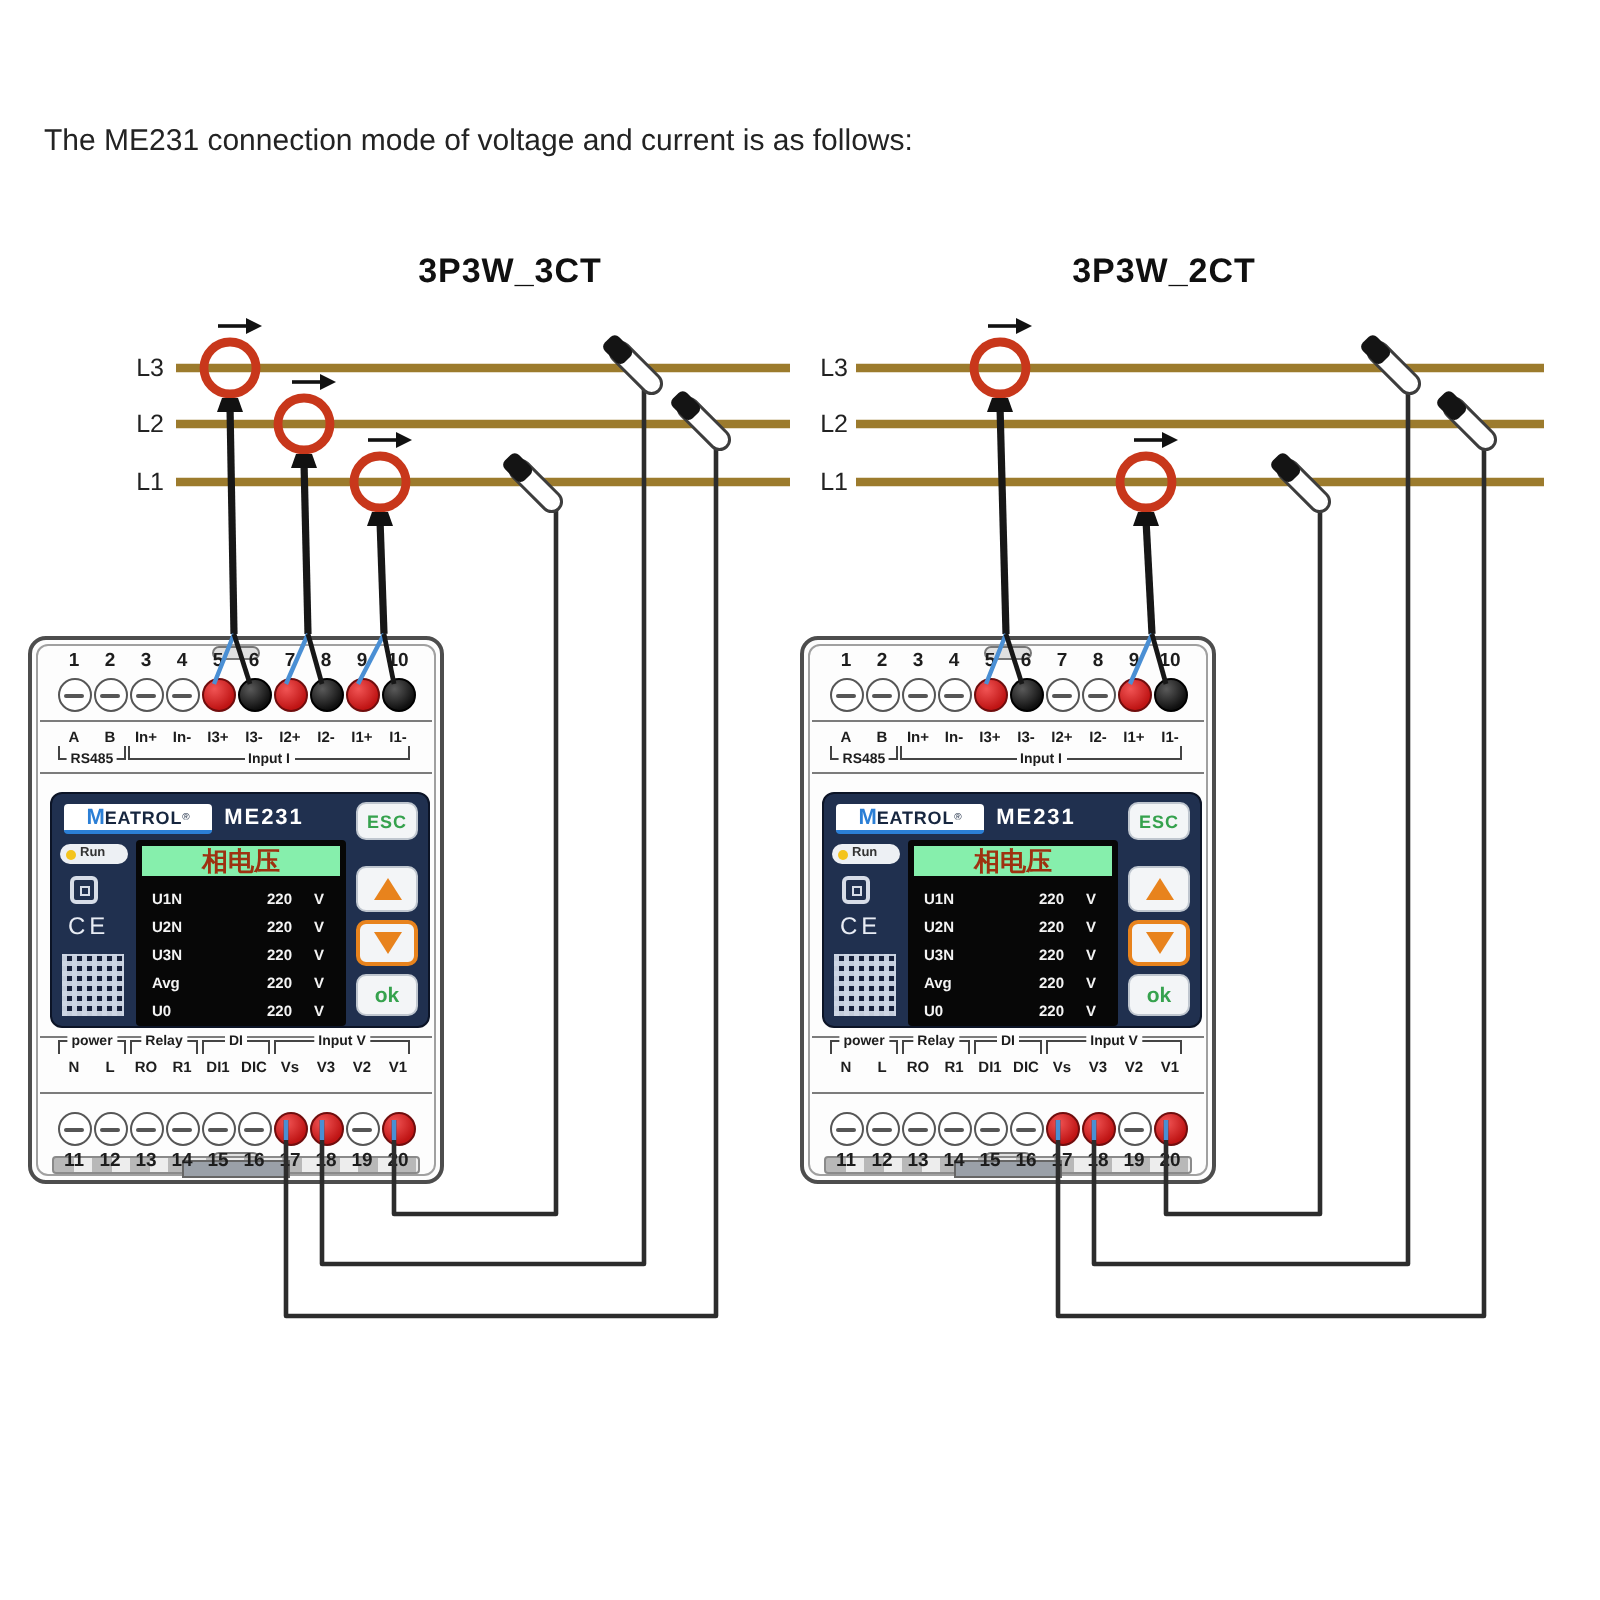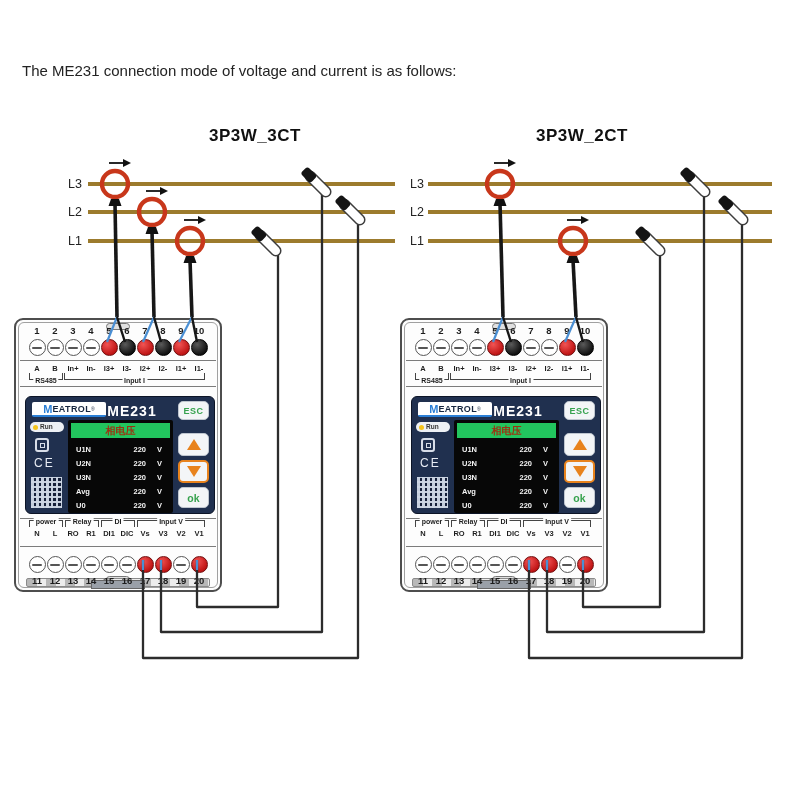--- a/index.html
+++ b/index.html
@@ -69,21 +69,21 @@
 
   
   .face{position:absolute;left:9px;top:76px;width:190px;height:118px;background:#20304f;
         border-radius:6px;border:1px solid #0c1426;box-sizing:border-box}
   .logo{position:absolute;left:6px;top:5px;width:74px;height:15px;background:#fff;border-radius:2px;
         display:flex;align-items:center;justify-content:center;border-bottom:2px solid #2b7fd6;box-sizing:border-box}
   .logo .m{color:#2b7fd6;font-size:11px;font-weight:bold}
   .logo .rest{color:#16263f;font-size:9px;font-weight:bold;letter-spacing:.4px}
   .logo .reg{color:#16263f;font-size:5px;vertical-align:super}
   .model{position:absolute;left:80px;top:6px;width:52px;text-align:center;color:#fff;
-         font-size:14px;font-weight:bold;letter-spacing:1px}
+         font-size:11px;font-weight:bold;letter-spacing:1px}
   .btn{position:absolute;left:152px;width:31px;background:#f3f5f7;border:1px solid #bfc6cf;
        border-radius:5px;display:flex;align-items:center;justify-content:center;box-sizing:border-box}
   .btn.esc{top:4px;height:19px;color:#36a24e;font-weight:bold;font-size:9px;letter-spacing:.5px}
   .btn.up{top:36px;height:23px}
   .btn.down{top:63px;height:23px;border:2px solid #e8831d}
   .btn.ok{top:90px;height:21px;color:#36a24e;font-weight:bold;font-size:10.5px}
   .tri-up{width:0;height:0;border-left:7px solid transparent;border-right:7px solid transparent;
           border-bottom:11px solid #e8831d}
   .tri-down{width:0;height:0;border-left:7px solid transparent;border-right:7px solid transparent;
             border-top:11px solid #e8831d}
@@ -92,22 +92,22 @@
   .rundot{width:5px;height:5px;border-radius:50%;background:#f4c41d;flex:none}
   .runpill span{font-size:6.5px;color:#333;font-weight:bold;line-height:1}
   .sqicon{position:absolute;left:9px;top:41px;width:14px;height:14px;border:2px solid #d7dde8;
           border-radius:3px;box-sizing:border-box}
   .sqicon::after{content:"";position:absolute;left:2.5px;top:2.5px;width:3px;height:3px;border:1.5px solid #d7dde8}
   .ce{position:absolute;left:8px;top:59px;color:#e8ecf4;font-size:12px;letter-spacing:2px}
   .qr{position:absolute;left:5px;top:80px;width:31px;height:31px;
       background-image:repeating-linear-gradient(0deg,rgba(206,215,229,.95) 0 2.5px,transparent 2.5px 5px),
                        repeating-linear-gradient(90deg,rgba(206,215,229,.95) 0 2.5px,#16203a 2.5px 5px)}
   .lcd{position:absolute;left:42px;top:23px;width:105px;height:93px;background:#070707;border-radius:2px}
-  .lcdhead{position:absolute;left:3px;top:3px;right:3px;height:15px;background:#22c55e;
-           display:flex;align-items:center;justify-content:center;font-size:10px;font-weight:bold;color:#9e3110}
+  .lcdhead{position:absolute;left:3px;top:3px;right:3px;height:15px;background:#86efac;
+           display:flex;align-items:center;justify-content:center;font-size:13px;font-weight:bold;color:#9e3110}
   .lcdrow{position:absolute;left:8px;right:4px;height:14px;display:flex;color:#f4f4f4;
           font-size:7.5px;font-weight:bold;align-items:center}
   .lcdrow .rl{width:30px}.lcdrow .rv{width:40px;text-align:right}.lcdrow .ru{width:16px;text-align:right}
 </style>
 </head>
 <body>
 
 <div id="page-title">The ME231 connection mode of voltage and current is as follows:</div>
 
 <div id="heading-left" class="diagram-heading">3P3W_3CT</div>

